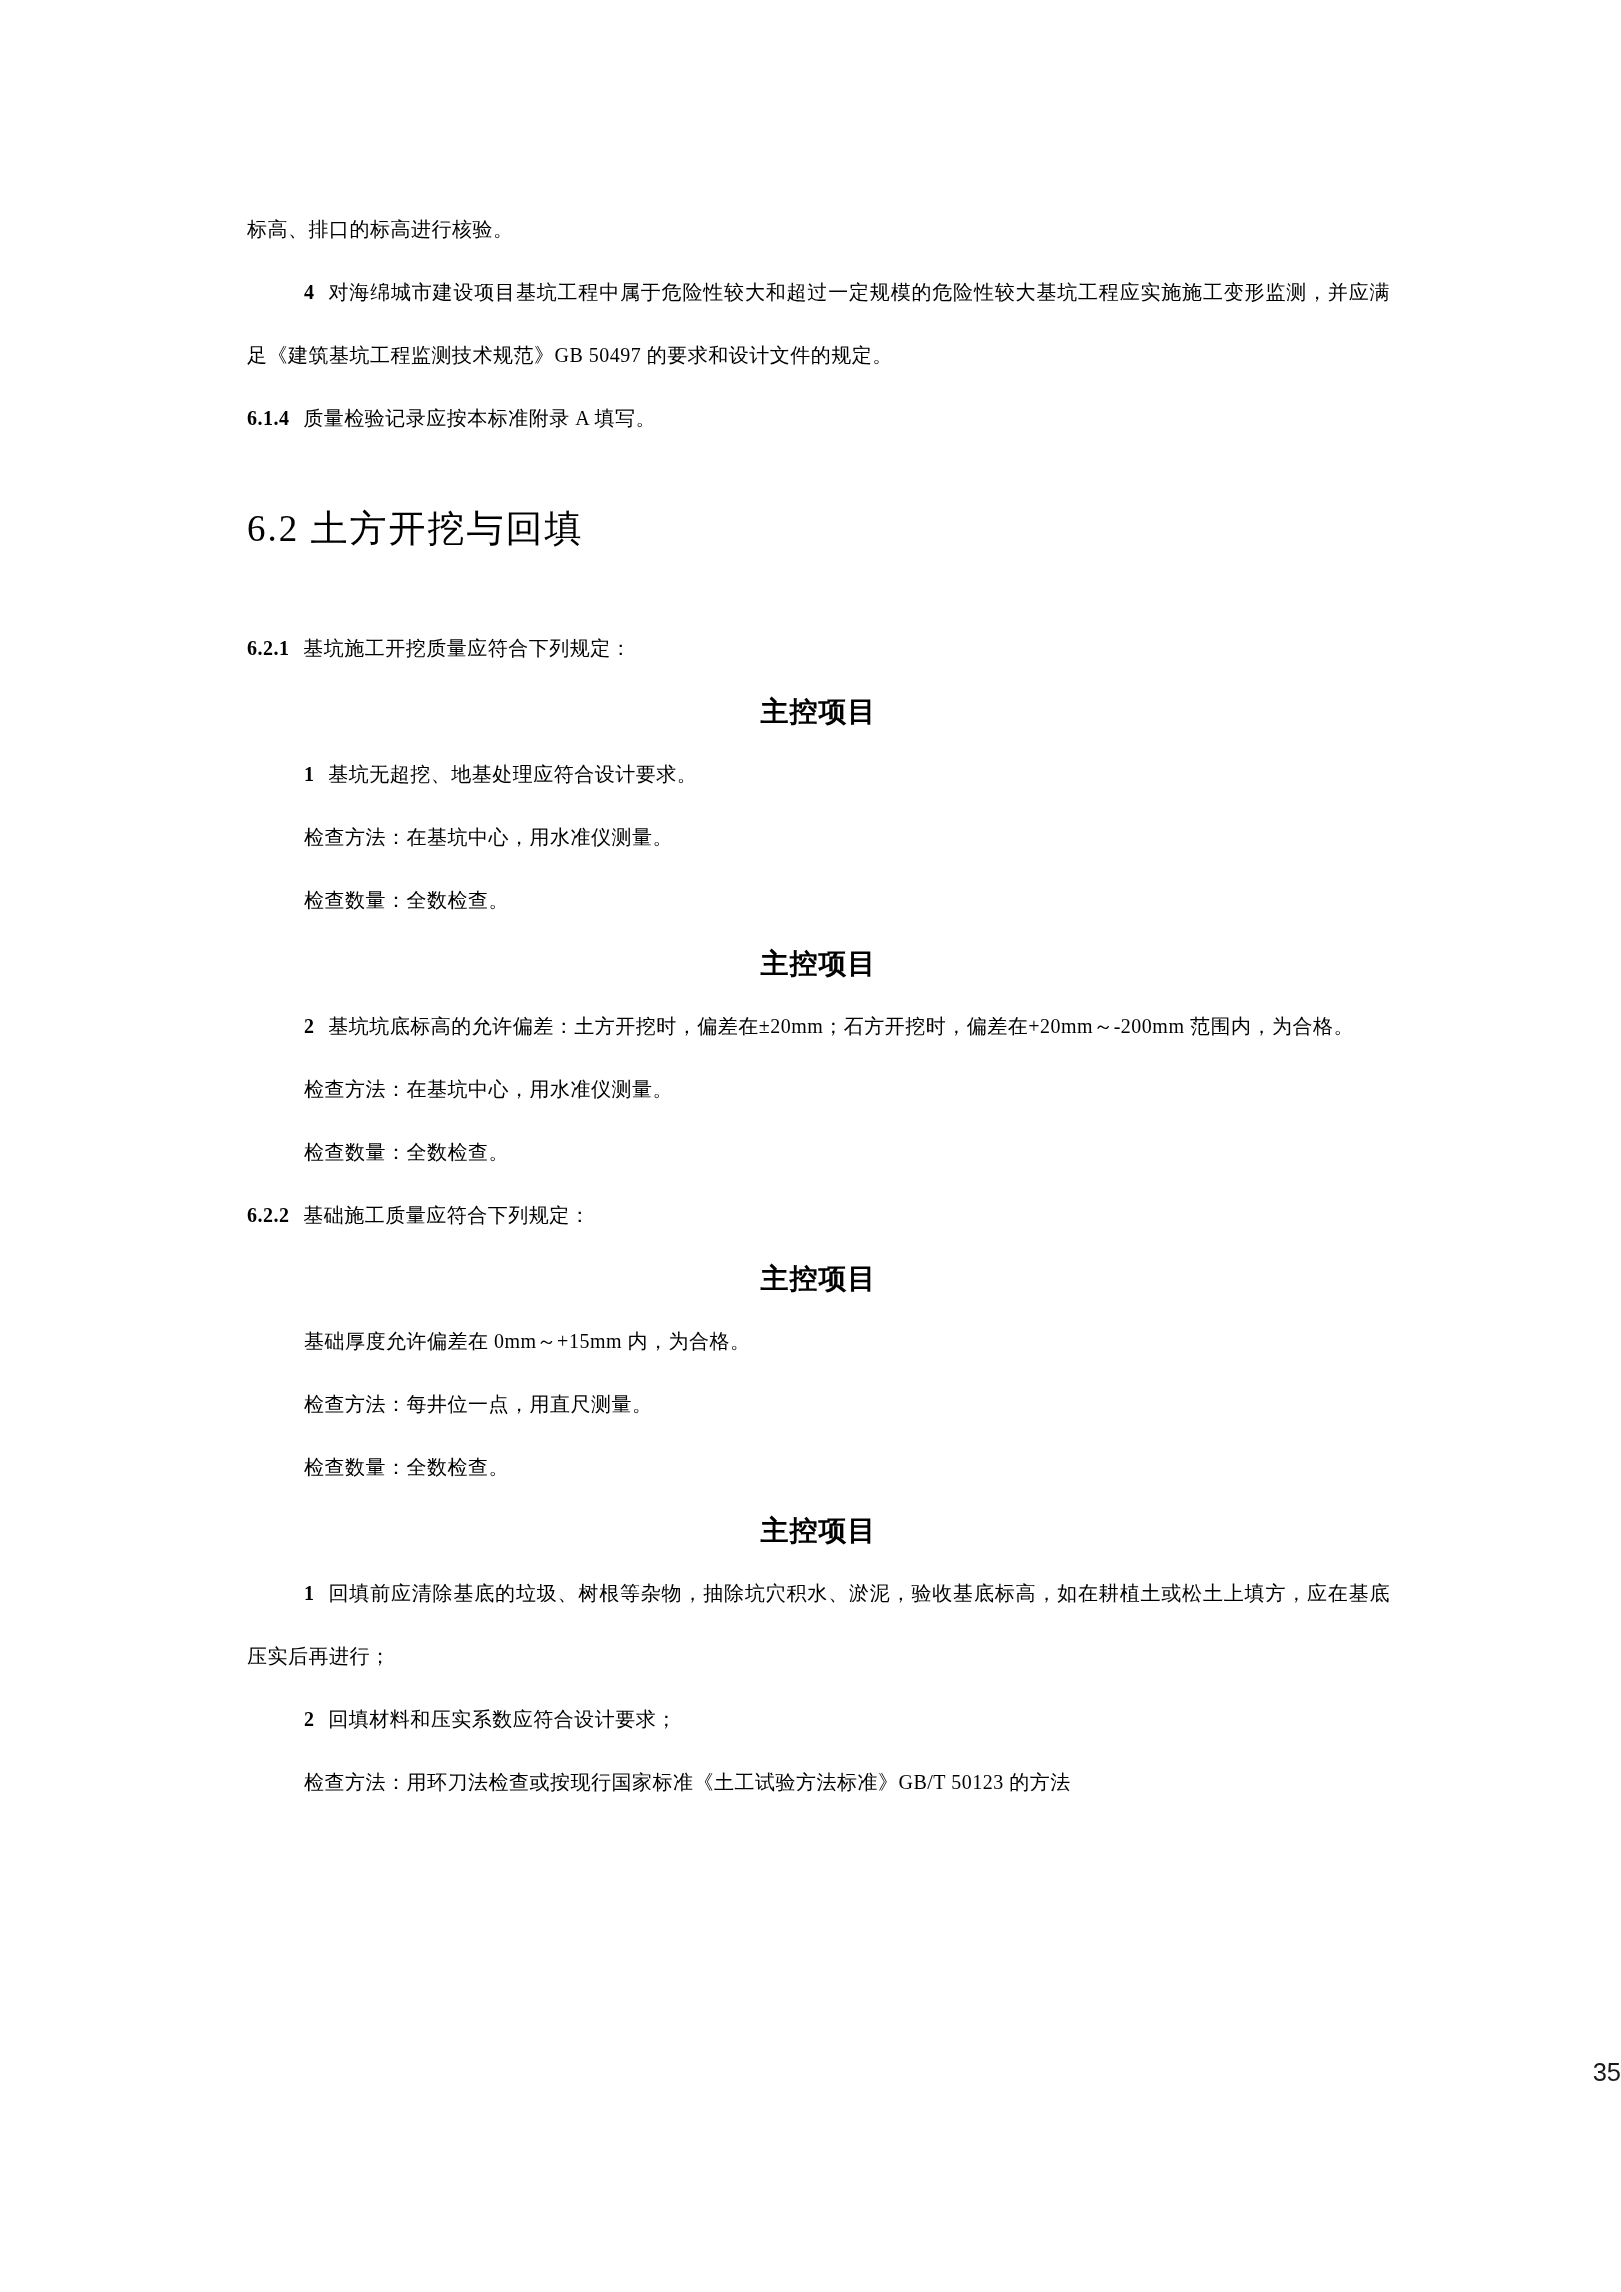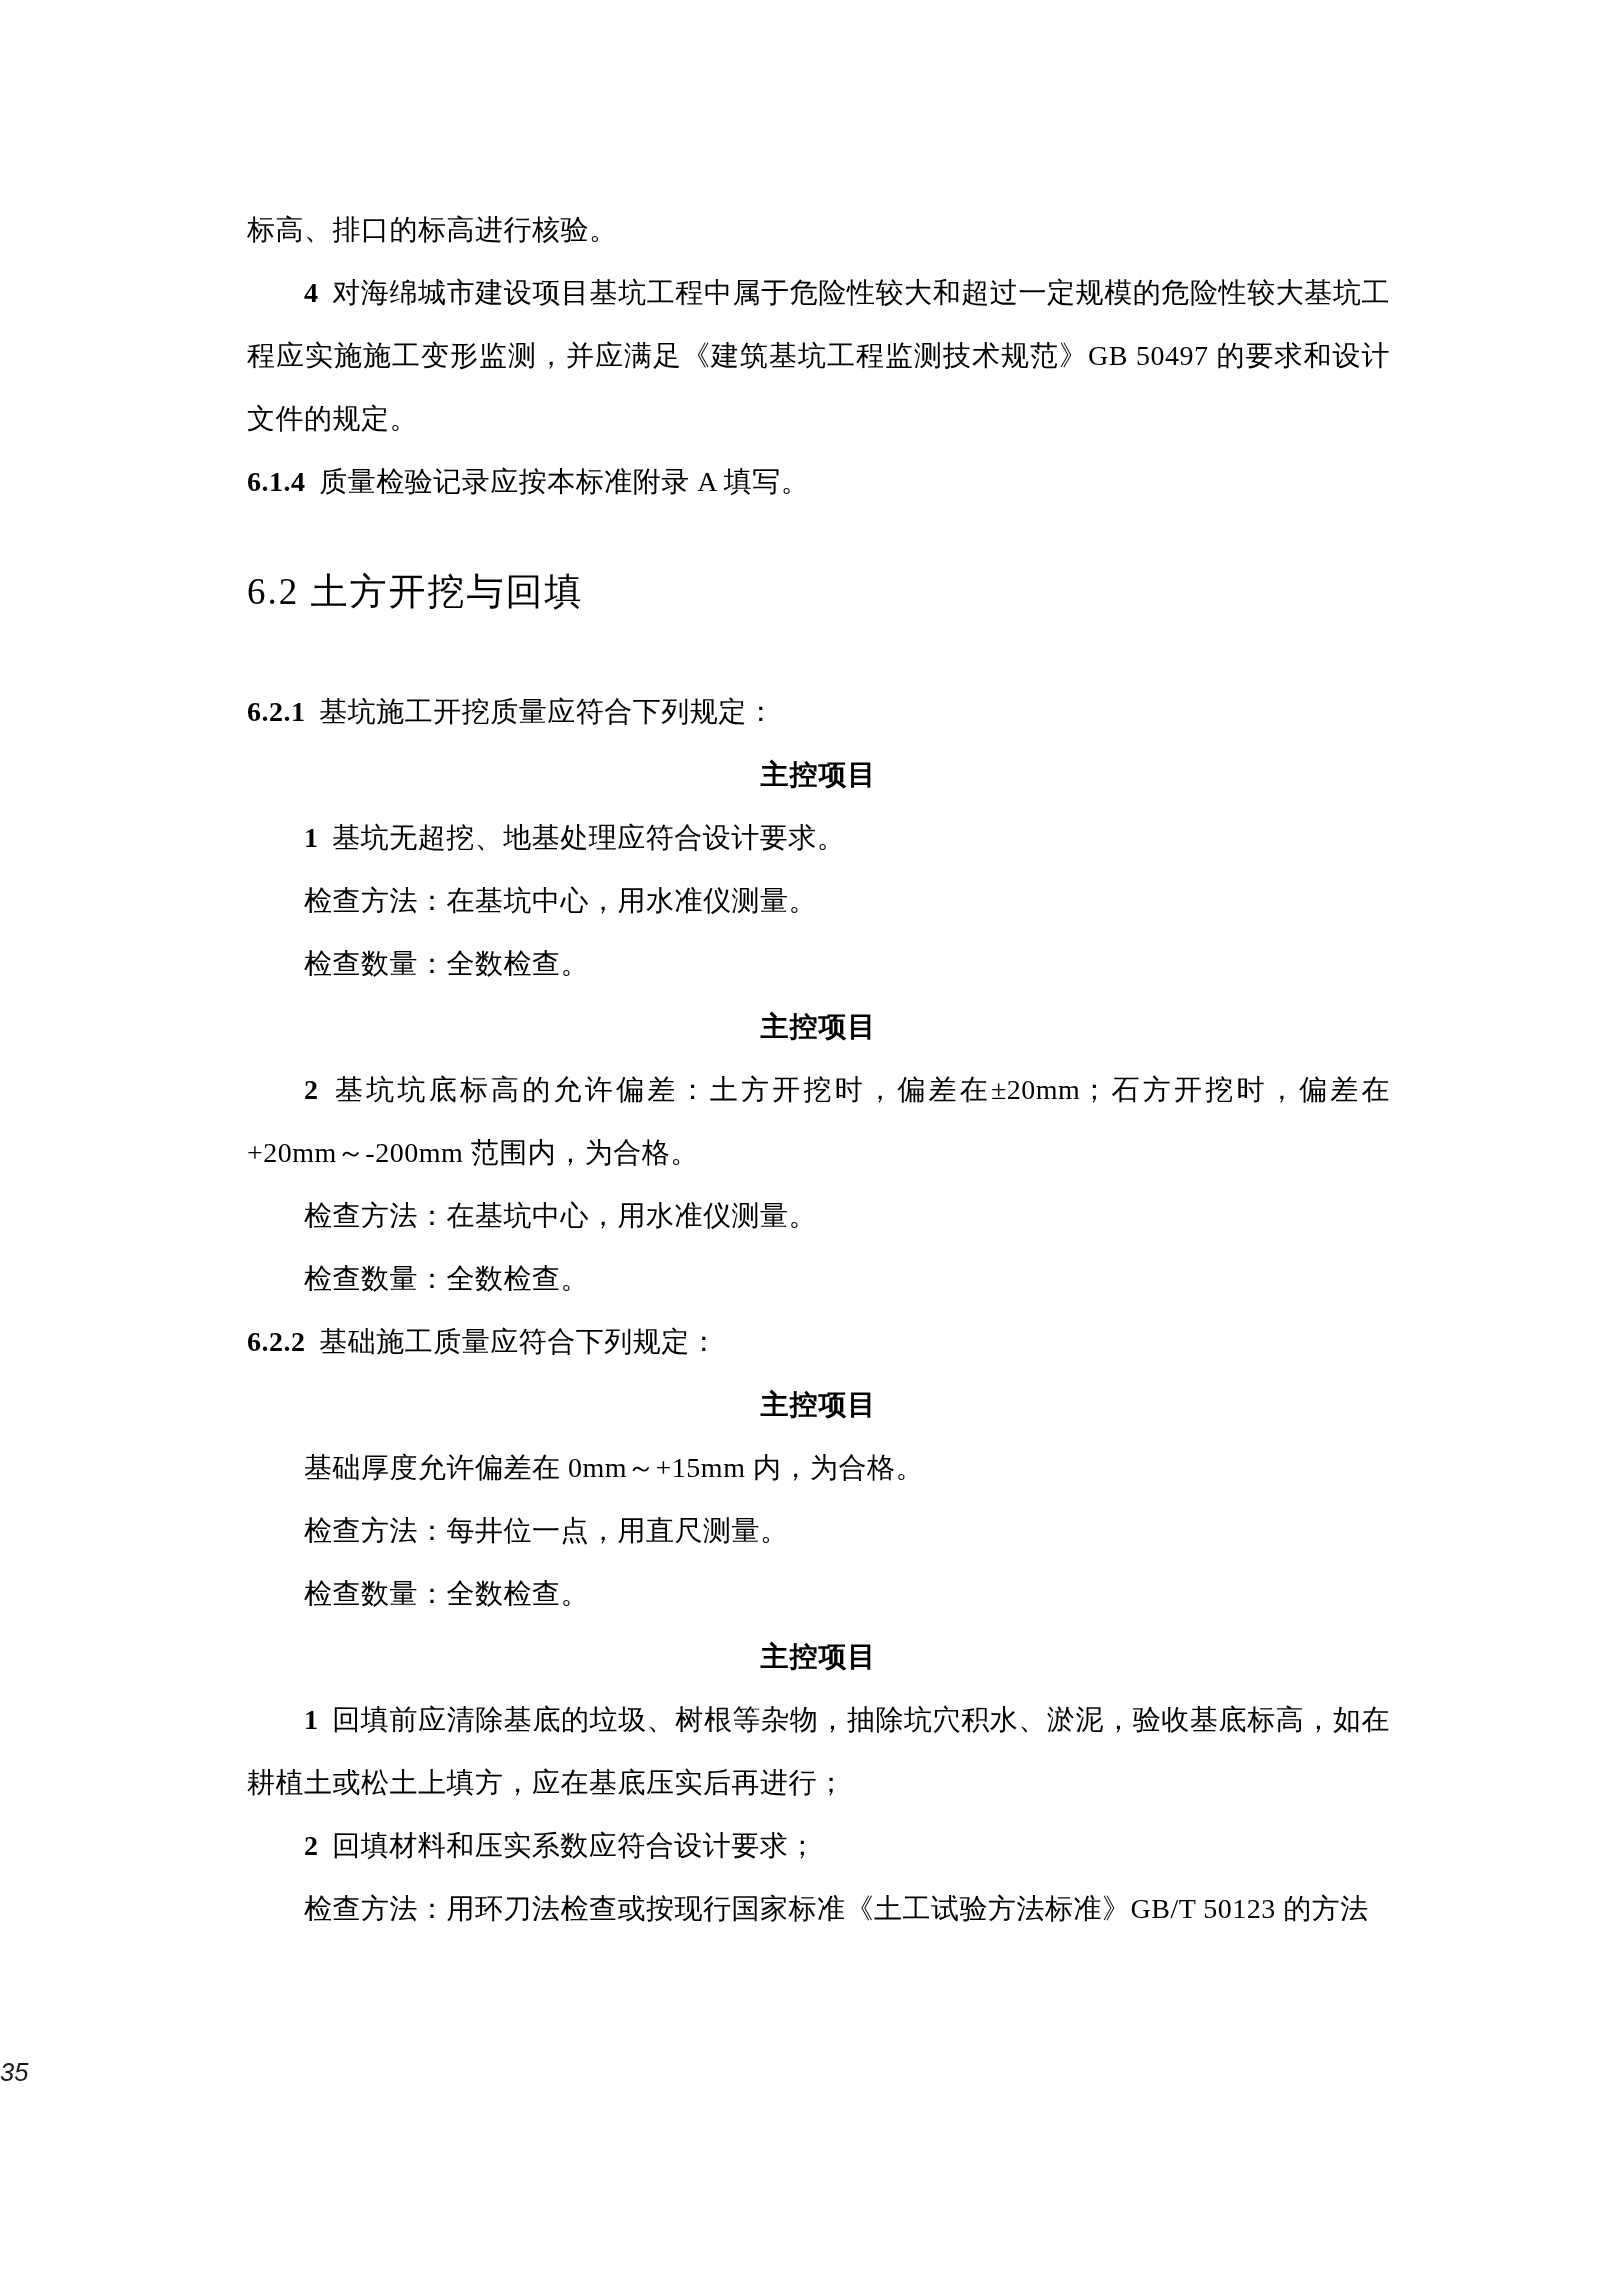--- a/index.html
+++ b/index.html
@@ -14,21 +14,21 @@
     font-family: "Liberation Serif", "DejaVu Serif", serif;
     overflow: hidden;
   }
   .content {
     position: absolute;
     left: 247px;
     top: 198px;
     width: 1143px;
   }
   .body-line {
-    font-size: 28px;
+    font-size: 20px;
     line-height: 63px;
     text-align: justify;
     text-justify: inter-character;
     letter-spacing: 0.5px;
   }
   .body-line.indent { text-indent: 57px; }
   .num { font-weight: bold; margin-right: 13.7px; }
   .chapter-heading {
     font-size: 37px;
     line-height: 71px;
@@ -43,22 +43,21 @@
     line-height: 63px;
     font-weight: bold;
     text-align: center;
     letter-spacing: 1px;
   }
   .page-footer {
     position: absolute;
     left: 0;
     right: 0;
     top: 2058px;
-    text-align: left;
-    font-style: italic;
+    text-align: right;
   }
   .page-number {
     font-family: "Liberation Sans", "DejaVu Sans", sans-serif;
     font-size: 25.5px;
     color: #1a1a1a;
   }
 </style>
 </head>
 <body>
 

